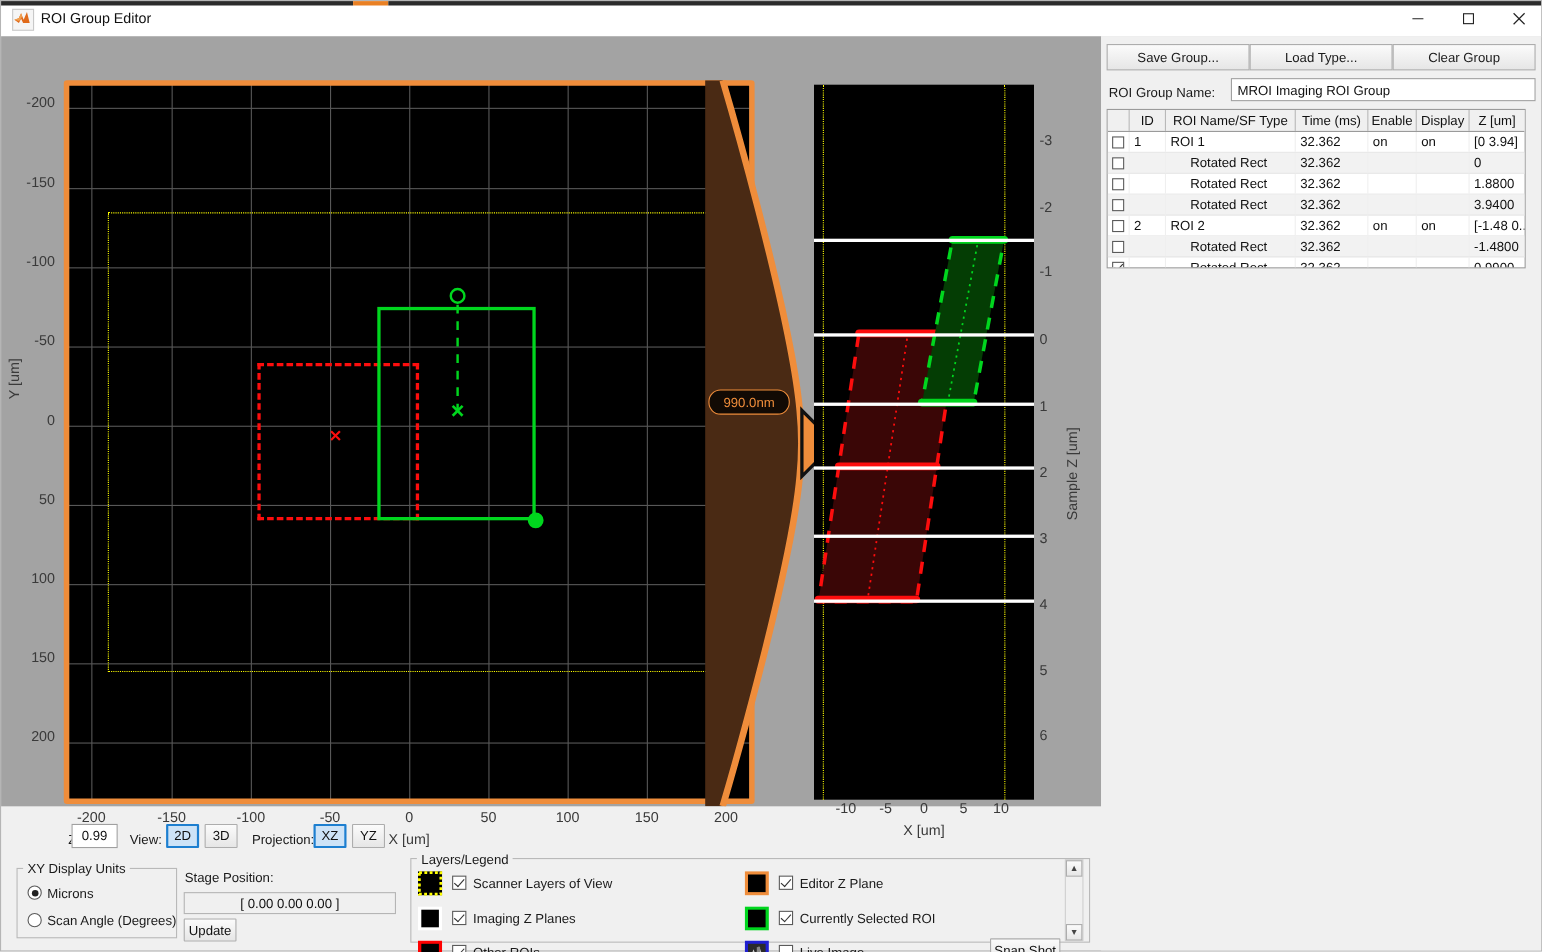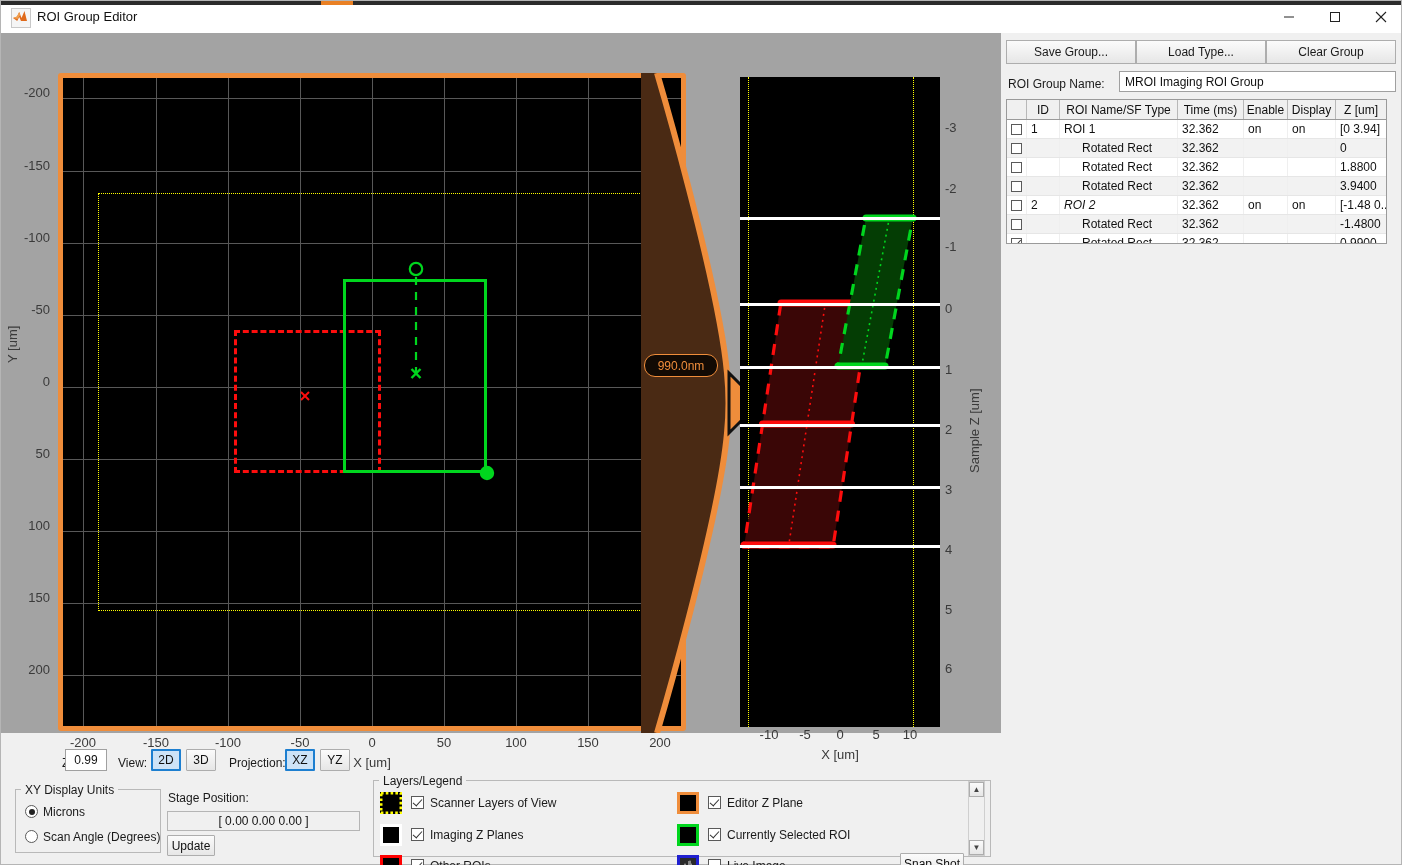--- a/index.html
+++ b/index.html
@@ -381,21 +381,21 @@
               <div class="td" style="width: 66px;">32.362</div>
               <div class="td" style="width: 44px;"></div>
               <div class="td" style="width: 48px;"></div>
               <div class="td" style="width: 50px; border-right: none;">3.9400</div>
             </div>
             <div class="tr">
               <div class="td c" style="width: 20px;">
                 <div class="rowcb"></div>
               </div>
               <div class="td" style="width: 33px;">2</div>
-              <div class="td" style="width: 118px; font-style: italic;">ROI 2</div>
+              <div class="td" style="width: 118px;">ROI 2</div>
               <div class="td" style="width: 66px;">32.362</div>
               <div class="td" style="width: 44px;">on</div>
               <div class="td" style="width: 48px;">on</div>
               <div class="td" style="width: 50px; border-right: none;">[-1.48  0....</div>
             </div>
             <div class="tr alt">
               <div class="td c" style="width: 20px;">
                 <div class="rowcb"></div>
               </div>
               <div class="td" style="width: 33px;"></div>

